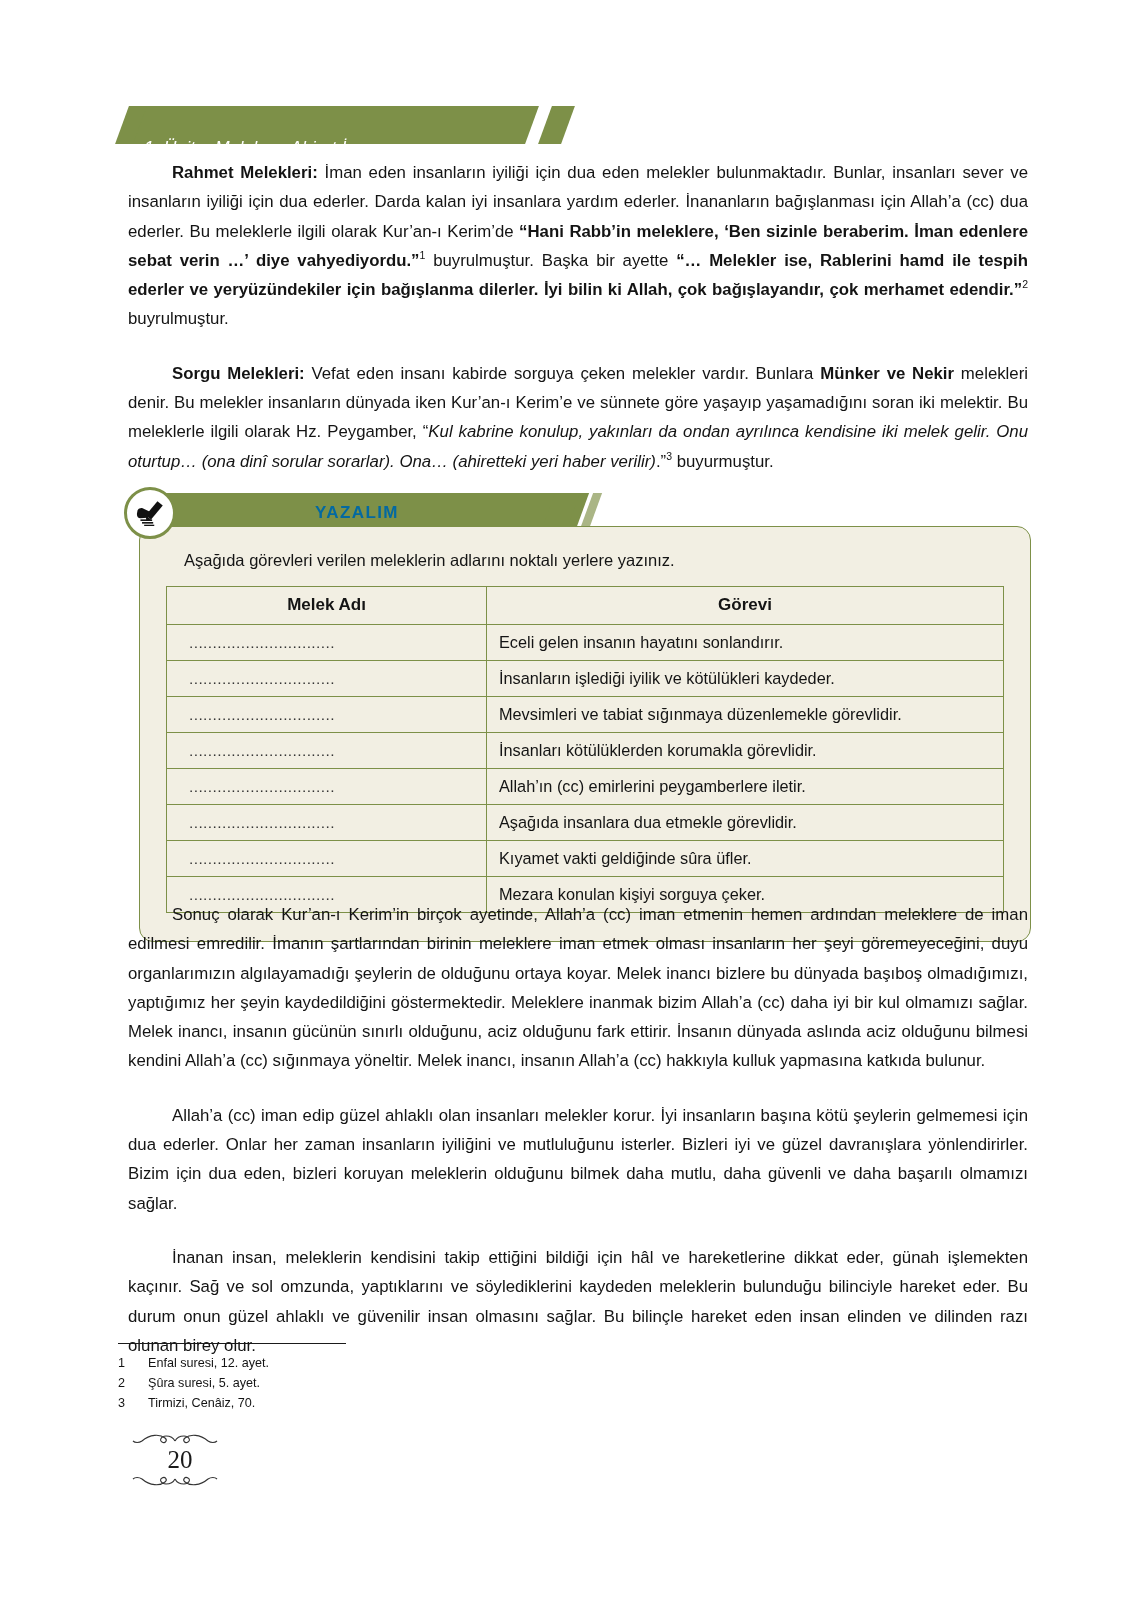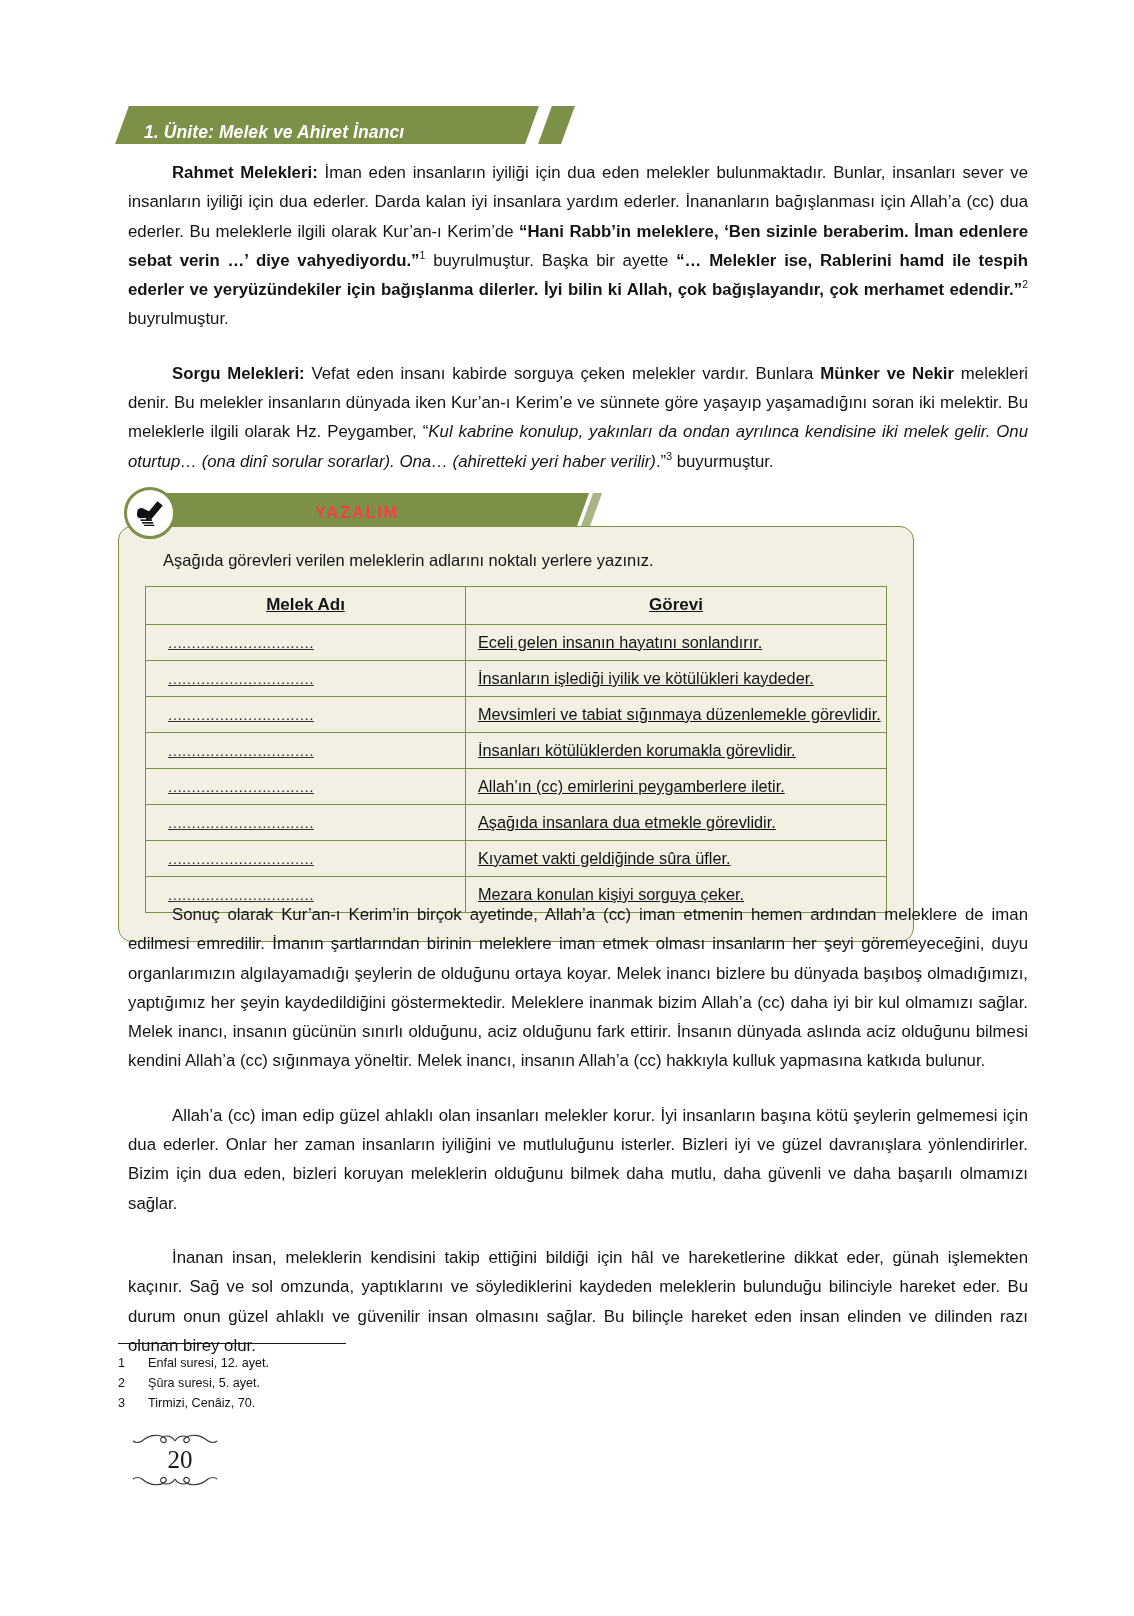--- a/index.html
+++ b/index.html
@@ -29,26 +29,26 @@
   }
   .band-main {
     position: absolute;
     left: 140px; top: 0;
     width: 392px; height: 38px;
     background: #7d9048;
     transform: skewX(-20deg);
   }
   .band-title {
     position: absolute;
-    left: 144px; top: 0;
+    left: 144px; top: 16px;
     height: 52px;
     display: flex; align-items: center;
     font-size: 17.5px;
     font-style: italic;
-    font-weight: bold;
+    font-weight: normal;
     color: #ffffff;
     letter-spacing: 0.1px;
     white-space: nowrap;
   }
   .band-slash-right {
     position: absolute;
     left: 545px; top: 0;
     width: 23px; height: 38px;
     background: #7d9048;
     transform: skewX(-20deg);
@@ -104,40 +104,40 @@
     height: 39px;
     transform: skewX(-20deg);
   }
   .act-chev.c1 { left: 455px; width: 9px; background: #7d9048; }
   .act-chev.c2 { left: 468px; width: 9px; background: #aab585; }
   .act-label {
     position: absolute;
     left: 32px; top: 6px;
     width: 414px; height: 39px;
     display: flex; align-items: center; justify-content: center;
-    color: #ef4444;
+    color: #0369a1;
     font-size: 17px;
     font-weight: bold;
     letter-spacing: 1.4px;
   }
   .act-icon {
     position: absolute;
     left: 6px; top: 0px;
     width: 52px; height: 52px;
     border-radius: 50%;
     background: #ffffff;
     border: 3.5px solid #7d9048;
     display: flex; align-items: center; justify-content: center;
     z-index: 4;
   }
   .act-body {
     position: relative;
     margin-top: -6px;
-    margin-left: 0;
-    width: 796px;
+    margin-left: 21px;
+    width: 892px;
     min-height: 345px;
     background: #f2efe3;
     border: 1.4px solid #7d9048;
     border-radius: 14px;
     padding: 24px 26px 28px 26px;
   }
   .act-instruction {
     font-size: 16.5px;
     color: #141414;
     margin: 0 0 16px 18px;
@@ -146,21 +146,20 @@
   
   table.melek {
     width: 100%;
     border-collapse: collapse;
     table-layout: fixed;
   }
   table.melek th, table.melek td {
     border: 1.3px solid #7d9048;
     font-size: 16.3px;
     color: #141414;
-    text-decoration: underline;
   }
   table.melek th {
     font-weight: bold;
     text-align: center;
     padding: 8px 4px 9px 4px;
     font-size: 17px;
   }
   table.melek td.name {
     padding: 8px 4px 8px 22px;
     color: #333333;

